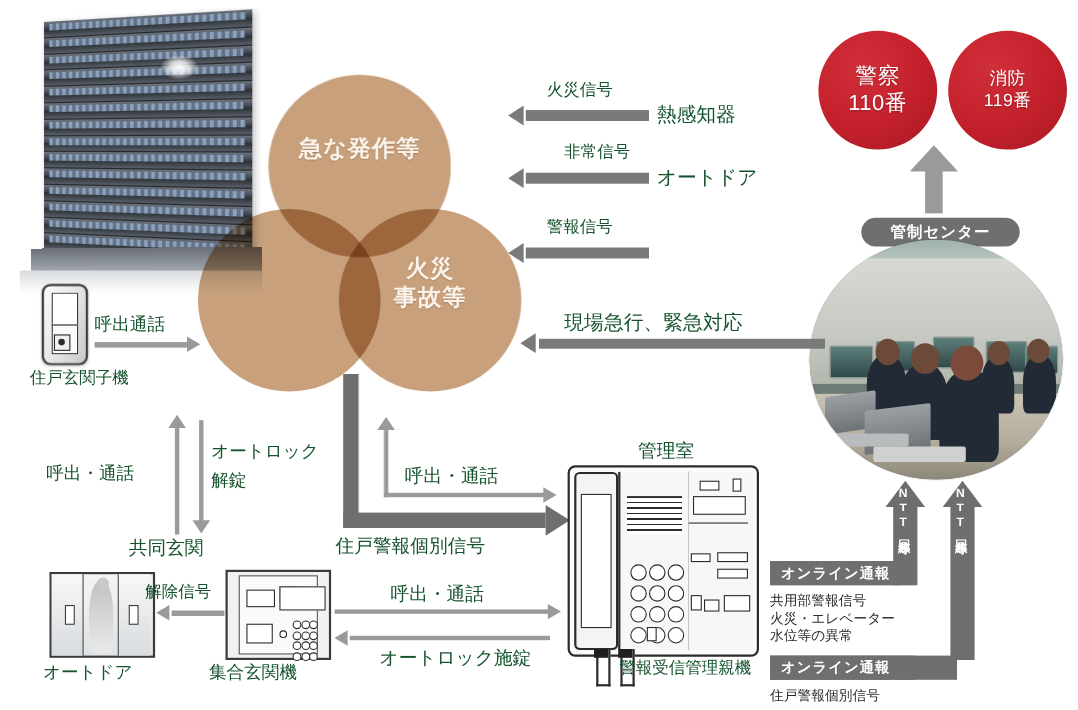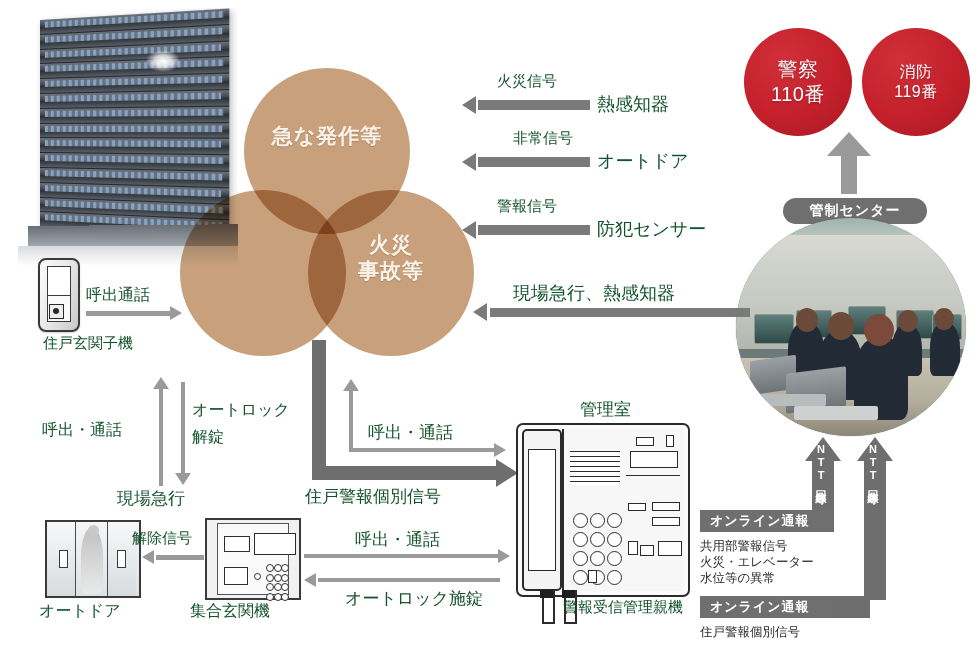--- a/index.html
+++ b/index.html
@@ -267,47 +267,46 @@
   <div class="lbl" style="left:597px;top:92px;font-size:18px;">熱感知器</div>
 
   <div class="abs ar-line" style="left:478px;top:157px;width:112px;height:10px;background:#7a7a7a;"></div>
   <div class="abs ar-head left" style="left:462px;top:153px;border-right-color:#7a7a7a;"></div>
   <div class="lbl lbl-md" style="left:497px;top:129px;margin-left:16px;">非常信号</div>
   <div class="lbl" style="left:597px;top:149px;font-size:18px;">オートドア</div>
 
   <div class="abs ar-line" style="left:478px;top:225px;width:112px;height:10px;background:#7a7a7a;"></div>
   <div class="abs ar-head left" style="left:462px;top:221px;border-right-color:#7a7a7a;"></div>
   <div class="lbl lbl-md" style="left:497px;top:197px;">警報信号</div>
-  <div class="lbl" style="left:597px;top:217px;font-size:18px;">防犯センサー</div>
 
   <div class="abs ar-line" style="left:490px;top:308px;width:260px;height:9px;background:#7a7a7a;"></div>
   <div class="abs ar-head left" style="left:473px;top:303px;border-right-color:#7a7a7a;"></div>
-  <div class="lbl" style="left:513px;top:281px;font-size:18px;">現場急行、熱感知器</div>
+  <div class="lbl" style="left:513px;top:281px;font-size:18px;">現場急行、緊急対応</div>
 
   <div class="abs intercom">
     <div class="ic-panel"></div>
     <div class="ic-panel2"></div>
     <div class="ic-btn"></div>
   </div>
-  <div class="lbl" style="left:27px;top:334px;font-size:15px;margin-left:16px;">住戸玄関子機</div>
+  <div class="lbl" style="left:27px;top:334px;font-size:15px;">住戸玄関子機</div>
 
   <div class="abs ar-line thin" style="left:86px;top:311px;width:86px;height:5px;"></div>
   <div class="abs ar-head right" style="left:170px;top:306px;border-left-color:#9a9a9a;border-top-width:7px;border-bottom-width:7px;border-left-width:12px;"></div>
   <div class="lbl" style="left:86px;top:285px;font-size:16px;">呼出通話</div>
 
   <div class="abs ar-line thin" style="left:159px;top:388px;width:4px;height:98px;"></div>
   <div class="abs ar-head up" style="left:153px;top:377px;"></div>
   <div class="lbl" style="left:42px;top:420px;font-size:16px;">呼出・通話</div>
 
   <div class="abs ar-line thin" style="left:181px;top:382px;width:4px;height:92px;"></div>
   <div class="abs ar-head down" style="left:175px;top:473px;"></div>
   <div class="lbl" style="left:192px;top:400px;font-size:16px;">オートロック</div>
   <div class="lbl" style="left:192px;top:427px;font-size:16px;">解錠</div>
 
-  <div class="lbl" style="left:117px;top:487px;font-size:17px;">現場急行</div>
+  <div class="lbl" style="left:117px;top:487px;font-size:17px;">共同玄関</div>
 
   <div class="abs autodoor">
     <div class="ad-leaf" style="left:0;"></div>
     <div class="ad-leaf" style="left:60px;border-right:none;border-left:1.5px solid #4a4a4a;"></div>
     <div class="ad-person"></div>
     <div class="ad-phead"></div>
     <div class="ad-handle" style="left:12px;top:28px;"></div>
     <div class="ad-handle" style="left:70px;top:28px;"></div>
   </div>
   <div class="lbl" style="left:39px;top:601px;font-size:16px;">オートドア</div>

